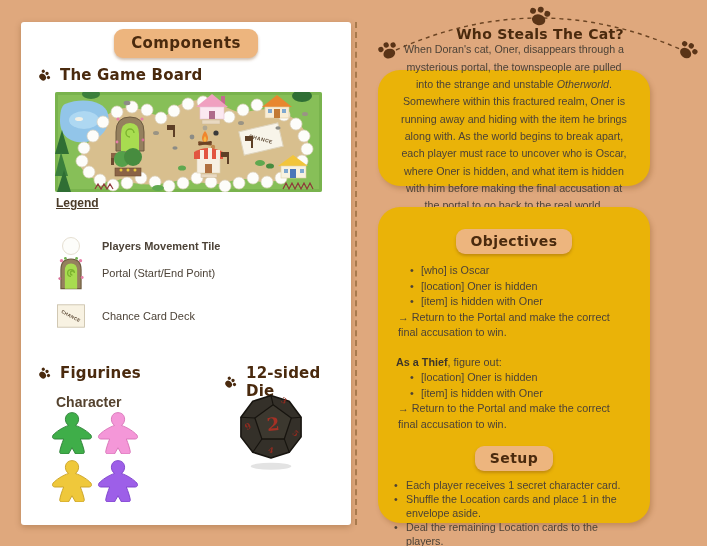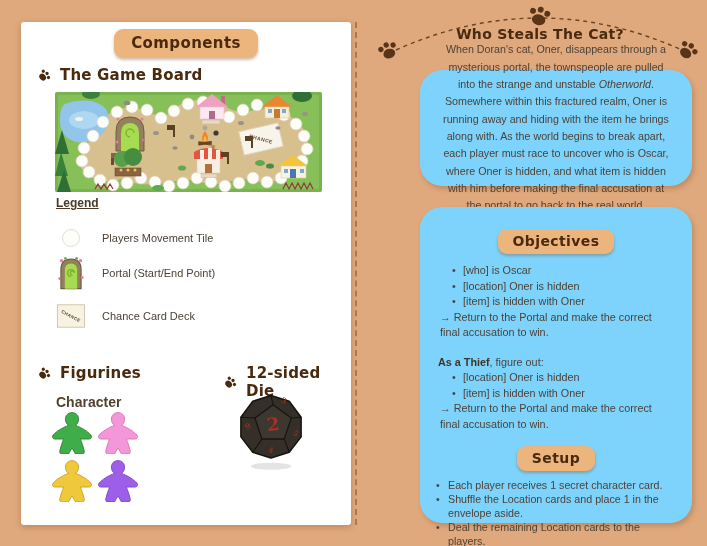--- a/index.html
+++ b/index.html
@@ -41,22 +41,22 @@
   .meeples svg { width:44px; height:44px; }
 
   .die-svg { position:absolute; left:215px; top:370px; width:70px; height:80px; }
 
   
   .arc-svg { position:absolute; left:374px; top:2px; width:330px; height:60px; }
   .rb-title { position:absolute; left:375px; top:26px; width:330px; text-align:center;
               font-family:"DejaVu Sans", sans-serif; font-weight:bold; font-size:14px;
               color:#4A2A0E; letter-spacing:.3px; }
 
-  .card { position:absolute; left:378px; width:272px; background:#7dd3fc;
-          border-radius:22px; box-shadow:2px 3px 5px rgba(130,75,25,.30); box-sizing:border-box;margin-left:42px; }
+  .card { position:absolute; left:378px; width:272px; background:#eab308;
+          border-radius:22px; box-shadow:2px 3px 5px rgba(130,75,25,.30); box-sizing:border-box; }
   .intro-card { top:70px; height:116px; display:flex; align-items:center; padding:0 19px; }
   .intro-text { font-size:10.7px; line-height:1.62; color:#4C4237; text-align:center; }
   .intro-text .it { font-style:italic; }
 
   .main-card { top:207px; height:316px; padding-top:22px; }
   .badge-center { text-align:center; }
   .obj-block { margin:9px 18px 0; font-size:10.8px; color:#4C4237; line-height:15.5px; }
   .obj-lead b { color:#3E352A; }
   .obj-bullet { position:relative; margin-left:14px; padding-left:11px; }
   .obj-bullet::before { content:"•"; position:absolute; left:0; color:#4C4237; }
@@ -251,21 +251,21 @@
       </g>
 
       <g stroke="#8E3A3A" stroke-width="1.2" fill="none">
         <path d="M228,97 l3,-6 l3,6 l3,-6 l3,6 l3,-6 l3,6 l3,-6 l3,6 l3,-6 l3,6"></path>
         <path d="M40,97 l3,-5 l3,5 l3,-5 l3,5 l3,-5 l3,5"></path>
       </g>
     </svg>
 
     <div class="legend-title">Legend</div>
 
-    <div class="legend-row" style="top:206px;">
+    <div class="legend-row" style="top:214px;font-weight:bold;">
       <span class="legend-icon-box">
         <svg width="20" height="20" viewBox="0 0 20 20">
             <circle cx="10" cy="10" r="8.5" fill="#FDFDFA" stroke="#E6E0D2" stroke-width="1"></circle>
           </svg>
       </span>
       <span>Players Movement Tile</span>
     </div>
 
     <div class="legend-row" style="top:234px;">
       <span class="legend-icon-box">

